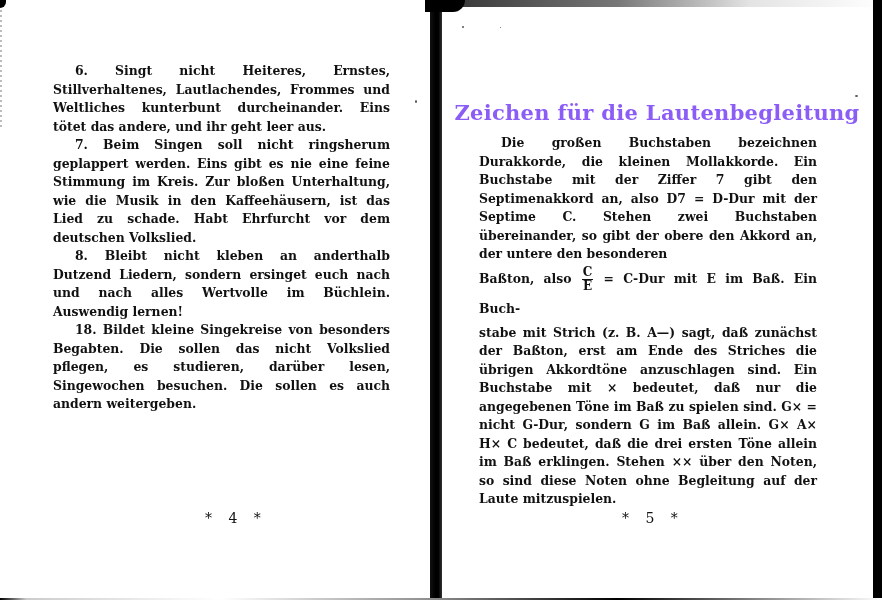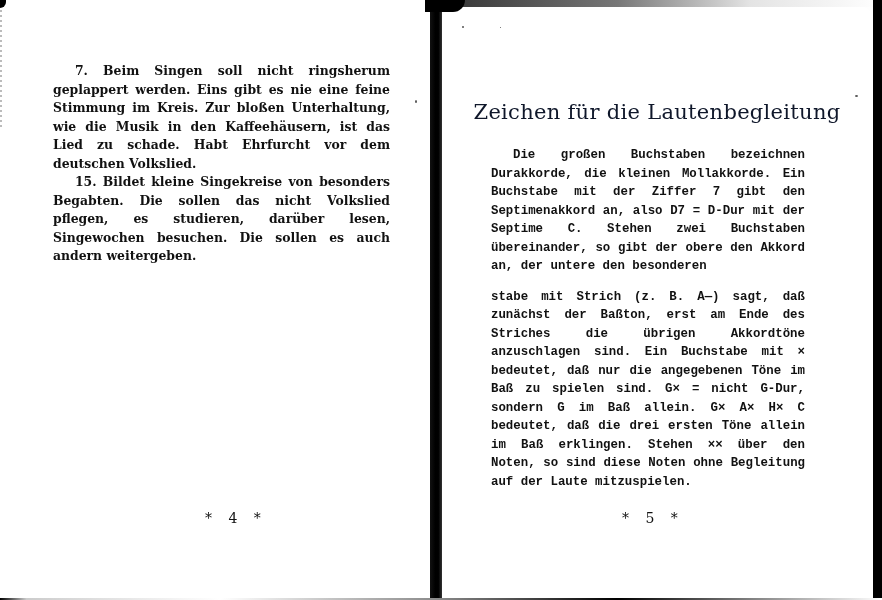--- a/index.html
+++ b/index.html
@@ -84,22 +84,22 @@
     .para { margin: 0; text-indent: 22px; }
     .para .num { }
 
     .page-title {
       position: absolute;
       left: 441px; top: 100px;
       width: 432px;
       text-align: center;
       font-family: "DejaVu Serif", serif;
       font-size: 21px;
-      font-weight: normal;
-      color: #0f172a;
+      font-weight: bold;
+      color: #8b5cf6;
       letter-spacing: 0.3px;
     }
 
     .page-number {
       position: absolute;
       top: 510px;
       font-family: "DejaVu Serif", serif;
       font-size: 14px;
       color: #111;
       letter-spacing: 6px;
@@ -110,21 +110,21 @@
     .frac {
       display: inline-block;
       vertical-align: middle;
       text-align: center;
       line-height: 13px;
       font-size: 12px;
       margin: 0 1px;
     }
     .frac span { display: block; }
     .frac .top { border-bottom: 1.5px solid #111; padding: 0 1px; }
-    .right-para { margin: 12px; font-family: Liberation Mono, monospace; }
+    .right-para { margin: 0; }
     .right-para.indent { text-indent: 22px; }
     .tall { line-height: 30px; }
     .speck { position: absolute; background: #555; border-radius: 50%; }
   </style>
 </head>
 <body>
 
 <div id="spread">
   <div id="page-left" class="page"></div>
   <div id="page-right" class="page"></div>
@@ -132,36 +132,52 @@
   <div id="right-top-strip"></div>
   <div id="gutter"></div>
   <div id="gutter-top"></div>
   <div id="right-edge"></div>
   <div id="left-corner"></div>
   <div id="left-edge-dots"></div>
   <div id="bottom-line"></div>
 
   <div id="left-text" class="text-block">
     <p class="para">
+      <span class="num">6.</span>
+      <span>Singt nicht Heiteres, Ernstes, Stillverhaltenes, Lautlachendes, Frommes und Weltliches kunterbunt durcheinander. Eins tötet das andere, und ihr geht leer aus.</span>
+    </p>
+    <p class="para">
       <span class="num">7.</span>
       <span>Beim Singen soll nicht ringsherum geplappert werden. Eins gibt es nie eine feine Stimmung im Kreis. Zur bloßen Unterhaltung, wie die Musik in den Kaffeehäusern, ist das Lied zu schade. Habt Ehrfurcht vor dem deutschen Volkslied.</span>
     </p>
     <p class="para">
-      <span class="num">15.</span>
+      <span class="num">8.</span>
+      <span>Bleibt nicht kleben an anderthalb Dutzend Liedern, sondern ersinget euch nach und nach alles Wertvolle im Büchlein. Auswendig lernen!</span>
+    </p>
+    <p class="para">
+      <span class="num">18.</span>
       <span>Bildet kleine Singekreise von besonders Begabten. Die sollen das nicht Volkslied pflegen, es studieren, darüber lesen, Singewochen besuchen. Die sollen es auch andern weitergeben.</span>
     </p>
   </div>
 
   <div id="pn-left" class="page-number">* 4 *</div>
 
   <div class="page-title">Zeichen für die Lautenbegleitung</div>
 
   <div id="right-text" class="text-block">
     <p class="right-para indent">
       <span>Die großen Buchstaben bezeichnen Durakkorde, die kleinen Mollakkorde. Ein Buchstabe mit der Ziffer 7 gibt den Septimenakkord an, also D7 = D-Dur mit der Septime C. Stehen zwei Buchstaben übereinander, so gibt der obere den Akkord an, der untere den besonderen</span>
+    </p>
+    <p class="right-para tall">
+      <span>Baßton, also</span>
+      <span class="frac">
+        <span class="top">C</span>
+        <span class="bottom">E</span>
+      </span>
+      <span>= C-Dur mit E im Baß. Ein Buch-</span>
     </p>
     <p class="right-para">
       <span>stabe mit Strich (z. B. A—) sagt, daß zunächst der Baßton, erst am Ende des Striches die übrigen Akkordtöne anzuschlagen sind. Ein Buchstabe mit × bedeutet, daß nur die angegebenen Töne im Baß zu spielen sind. G× = nicht G-Dur, sondern G im Baß allein. G× A× H× C bedeutet, daß die drei ersten Töne allein im Baß erklingen. Stehen ×× über den Noten, so sind diese Noten ohne Begleitung auf der Laute mitzuspielen.</span>
     </p>
   </div>
 
   <div id="pn-right" class="page-number">* 5 *</div>
 
   <div class="speck" style="left:415px;top:100px;width:2px;height:3px;"></div>
   <div class="speck" style="left:855px;top:95px;width:3px;height:2px;"></div>

